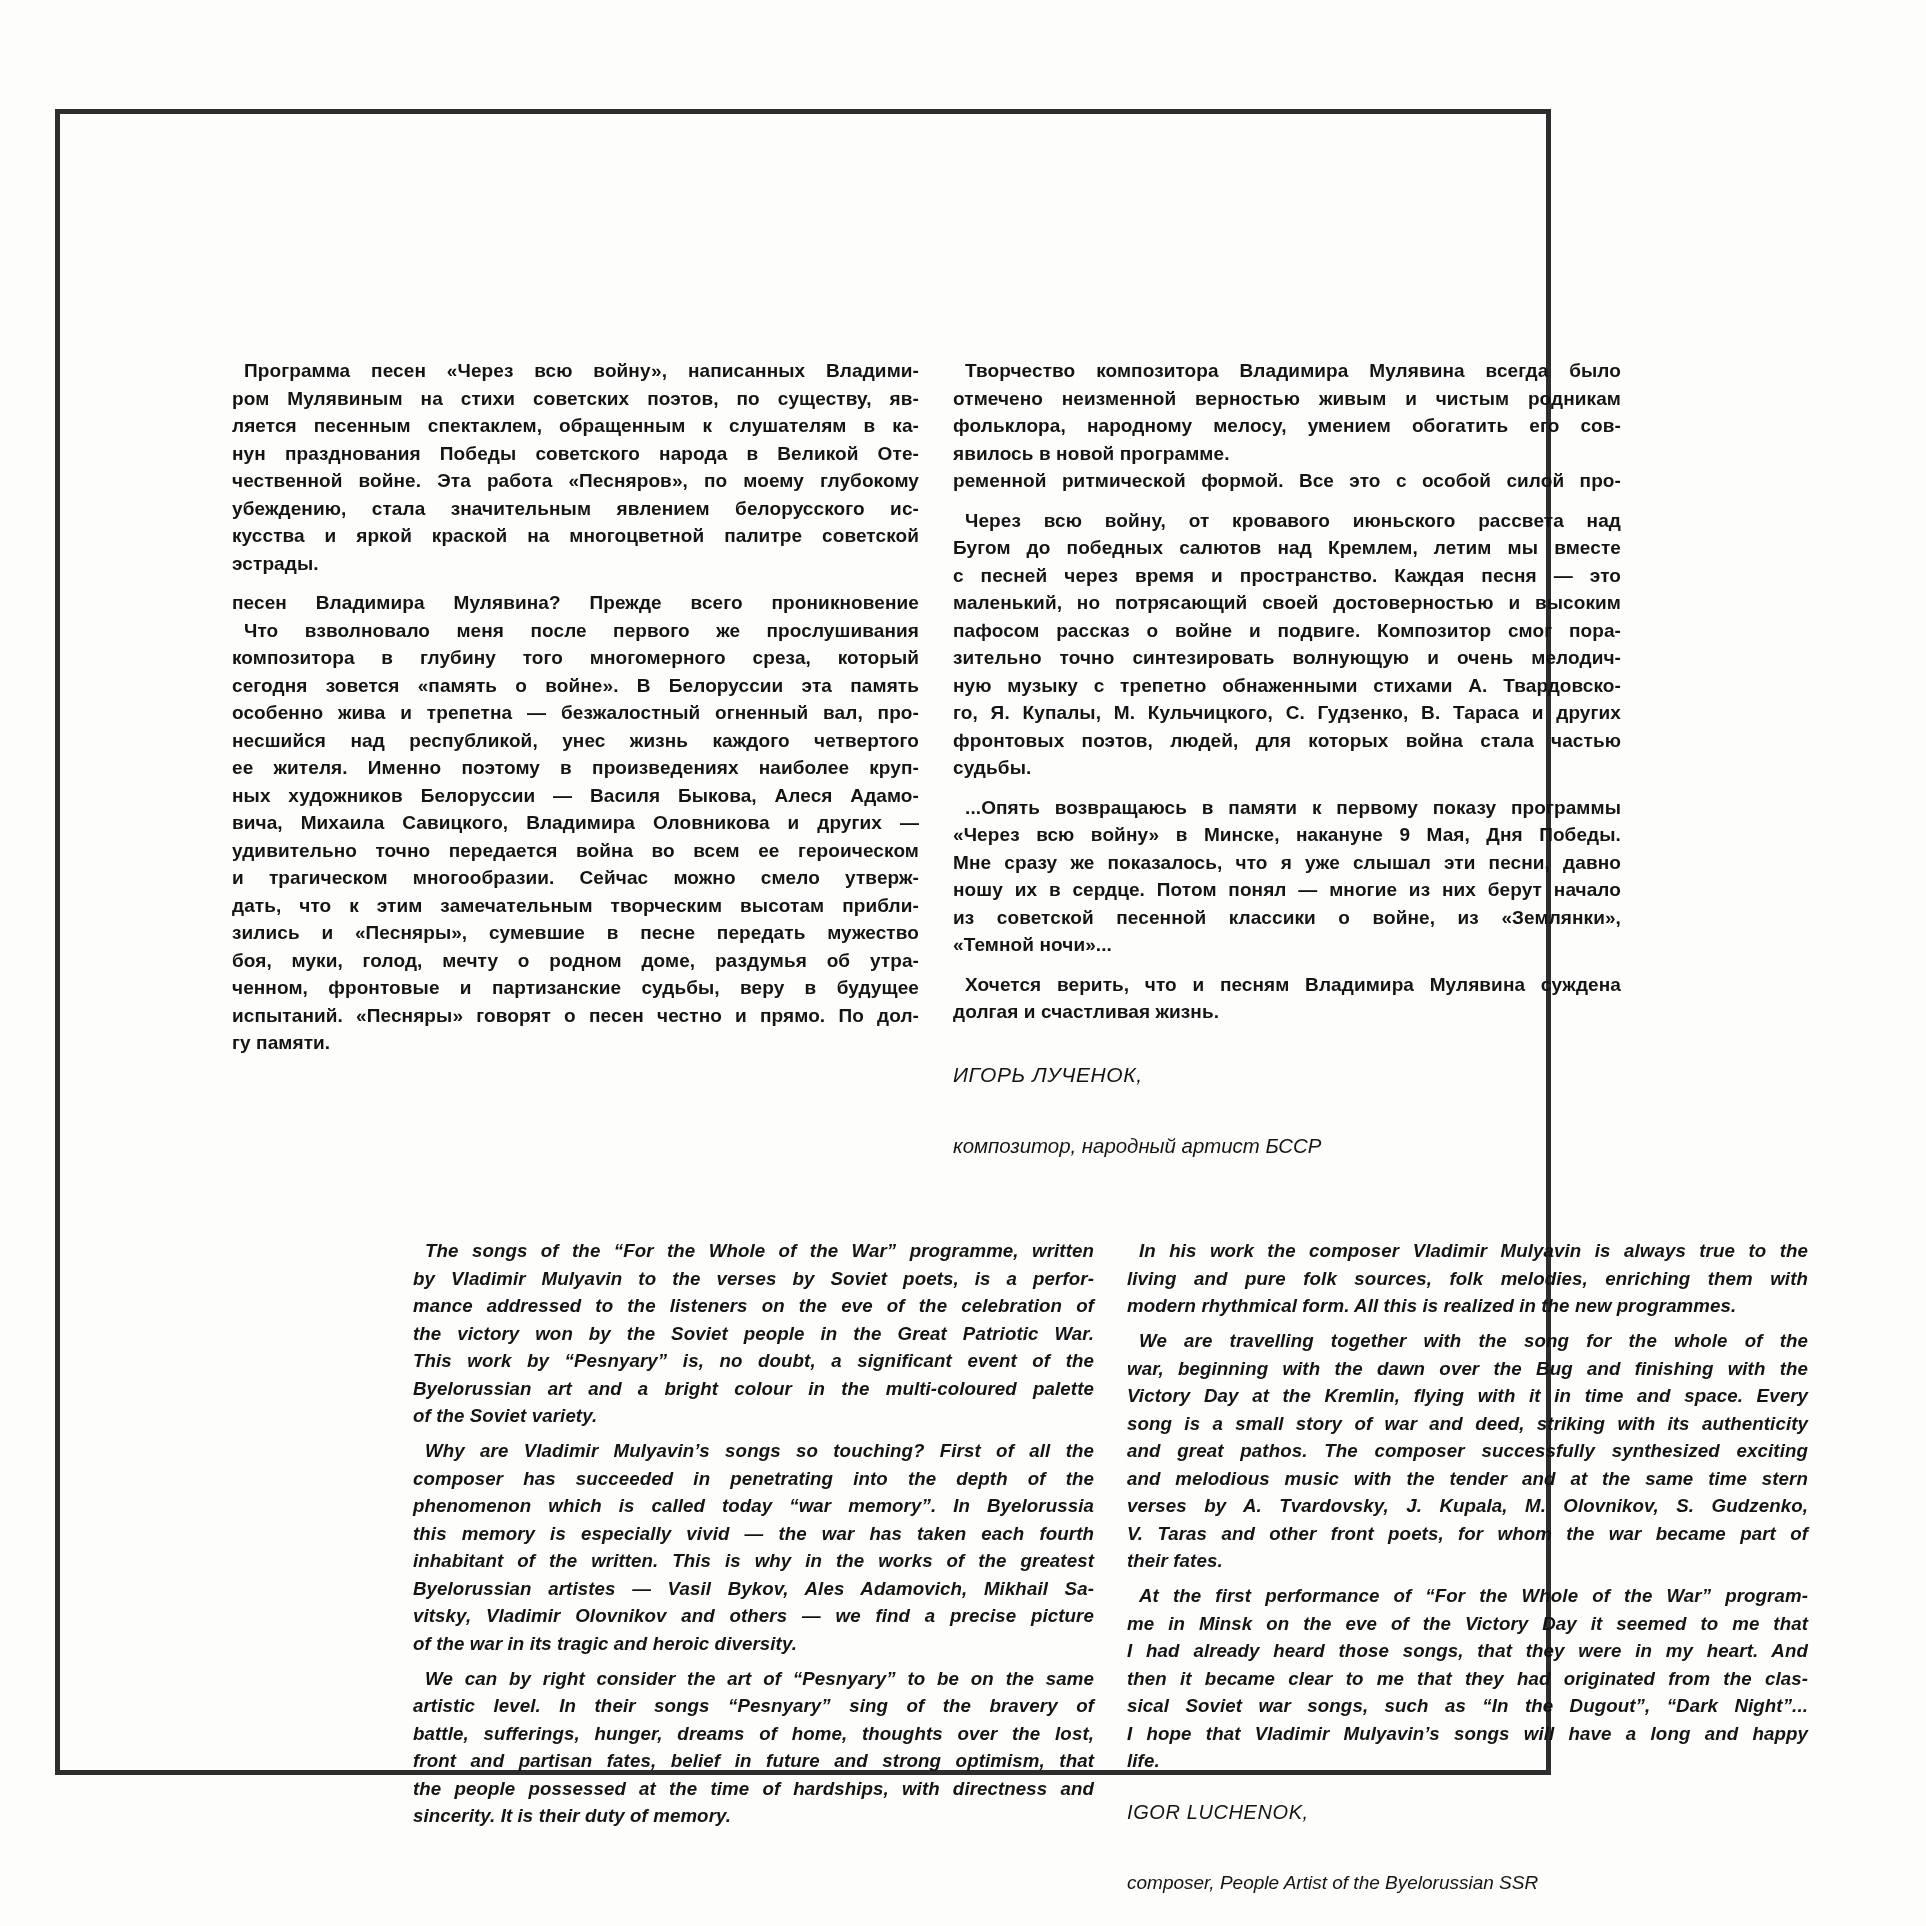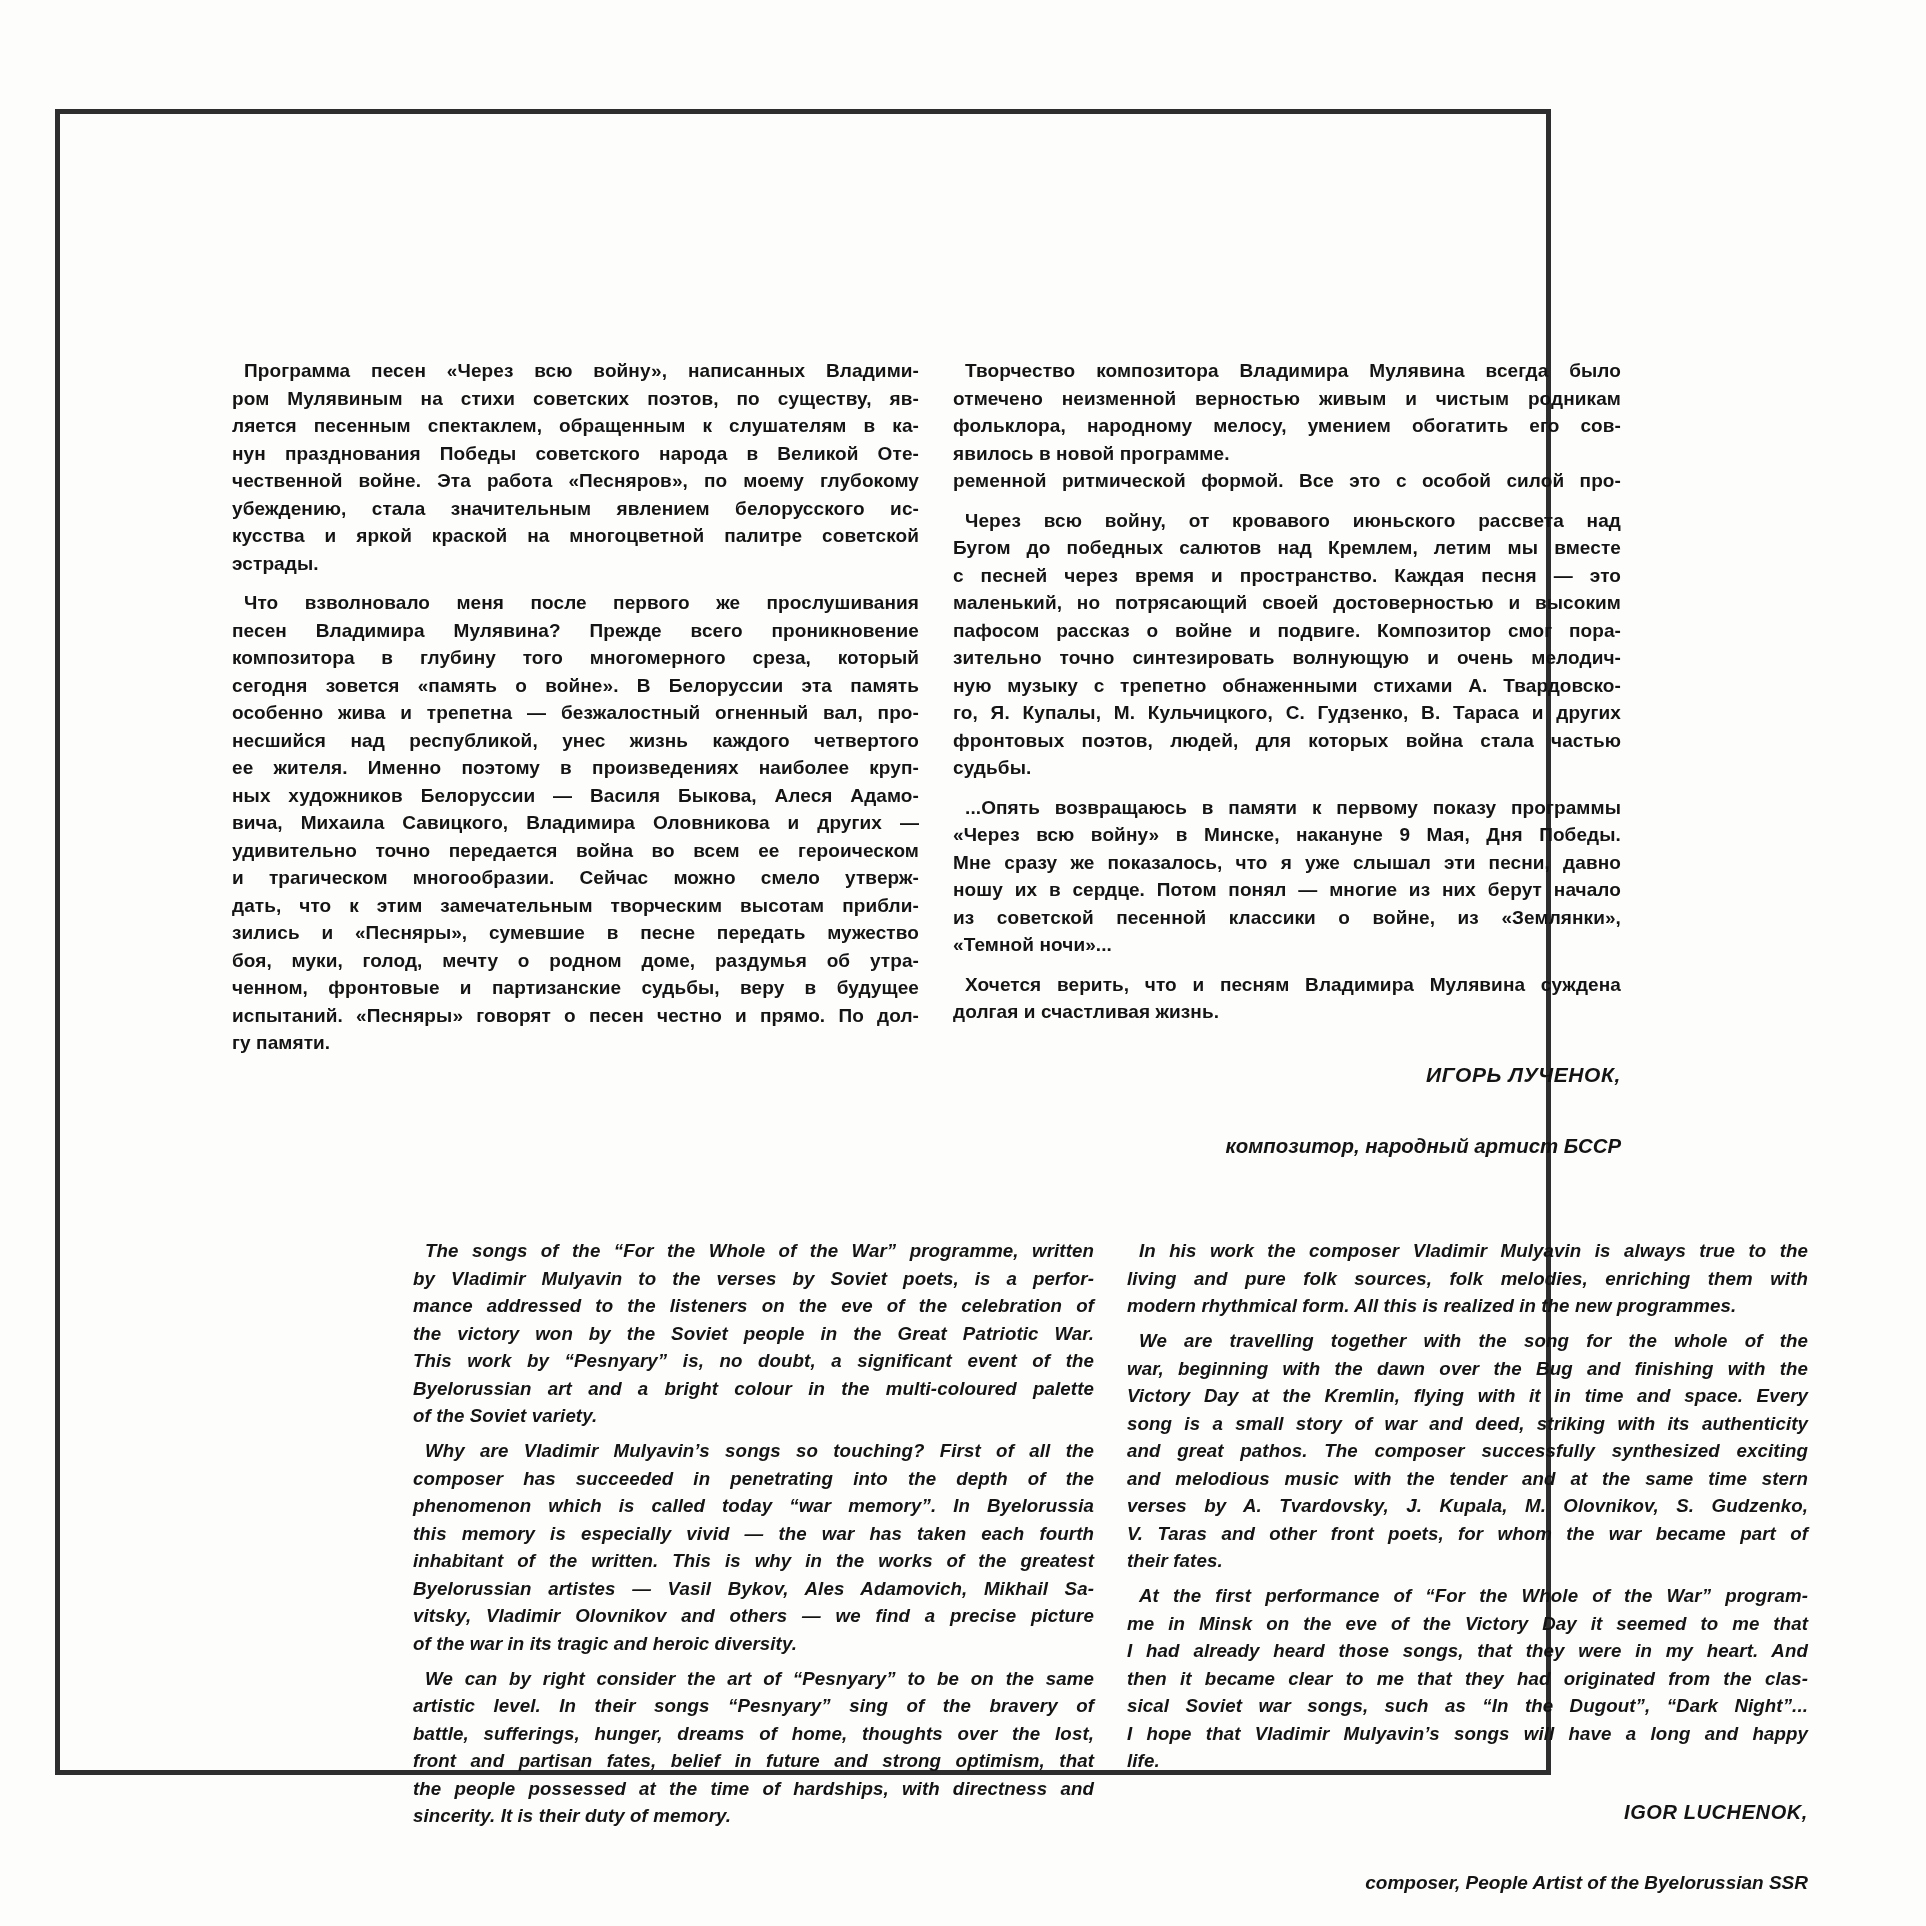--- a/index.html
+++ b/index.html
@@ -49,22 +49,21 @@
     line-height: 27.5px;
     font-weight: 700;
     letter-spacing: 0.1px;
   }
   .ru-text .line { font-size: 19px; }
   .en-text .line { font-size: 18.7px; font-style: italic; }
   .line.pfirst { text-indent: 12px; }
   .line.plast  { text-align-last: left; }
 
   .signature {
-    text-align: right;
-    font-weight: 700;
+    font-weight: 400;
     font-style: italic;
   }
   .ru-text .signature { margin-top: 34px; }
   .en-text .signature { margin-top: 24px; }
   .sig-name {
     display: block;
     font-size: 21px;
     line-height: 29px;
     letter-spacing: 0.6px;
   }
@@ -89,22 +88,22 @@
             <div class="line pfirst">Программа песен «Через всю войну», написанных Владими-</div>
             <div class="line">ром Мулявиным на стихи советских поэтов, по существу, яв-</div>
             <div class="line">ляется песенным спектаклем, обращенным к слушателям в ка-</div>
             <div class="line">нун празднования Победы советского народа в Великой Оте-</div>
             <div class="line">чественной войне. Эта работа «Песняров», по моему глубокому</div>
             <div class="line">убеждению, стала значительным явлением белорусского ис-</div>
             <div class="line">кусства и яркой краской на многоцветной палитре советской</div>
             <div class="line plast">эстрады.</div>
           </div>
           <div class="paragraph">
+            <div class="line">песен Владимира Мулявина? Прежде всего проникновение</div>
             <div class="line pfirst">Что взволновало меня после первого же прослушивания</div>
-            <div class="line">песен Владимира Мулявина? Прежде всего проникновение</div>
             <div class="line">композитора в глубину того многомерного среза, который</div>
             <div class="line">сегодня зовется «память о войне». В Белоруссии эта память</div>
             <div class="line">особенно жива и трепетна — безжалостный огненный вал, про-</div>
             <div class="line">несшийся над республикой, унес жизнь каждого четвертого</div>
             <div class="line">ее жителя. Именно поэтому в произведениях наиболее круп-</div>
             <div class="line">ных художников Белоруссии — Василя Быкова, Алеся Адамо-</div>
             <div class="line">вича, Михаила Савицкого, Владимира Оловникова и других —</div>
             <div class="line">удивительно точно передается война во всем ее героическом</div>
             <div class="line">и трагическом многообразии. Сейчас можно смело утверж-</div>
             <div class="line">дать, что к этим замечательным творческим высотам прибли-</div>

